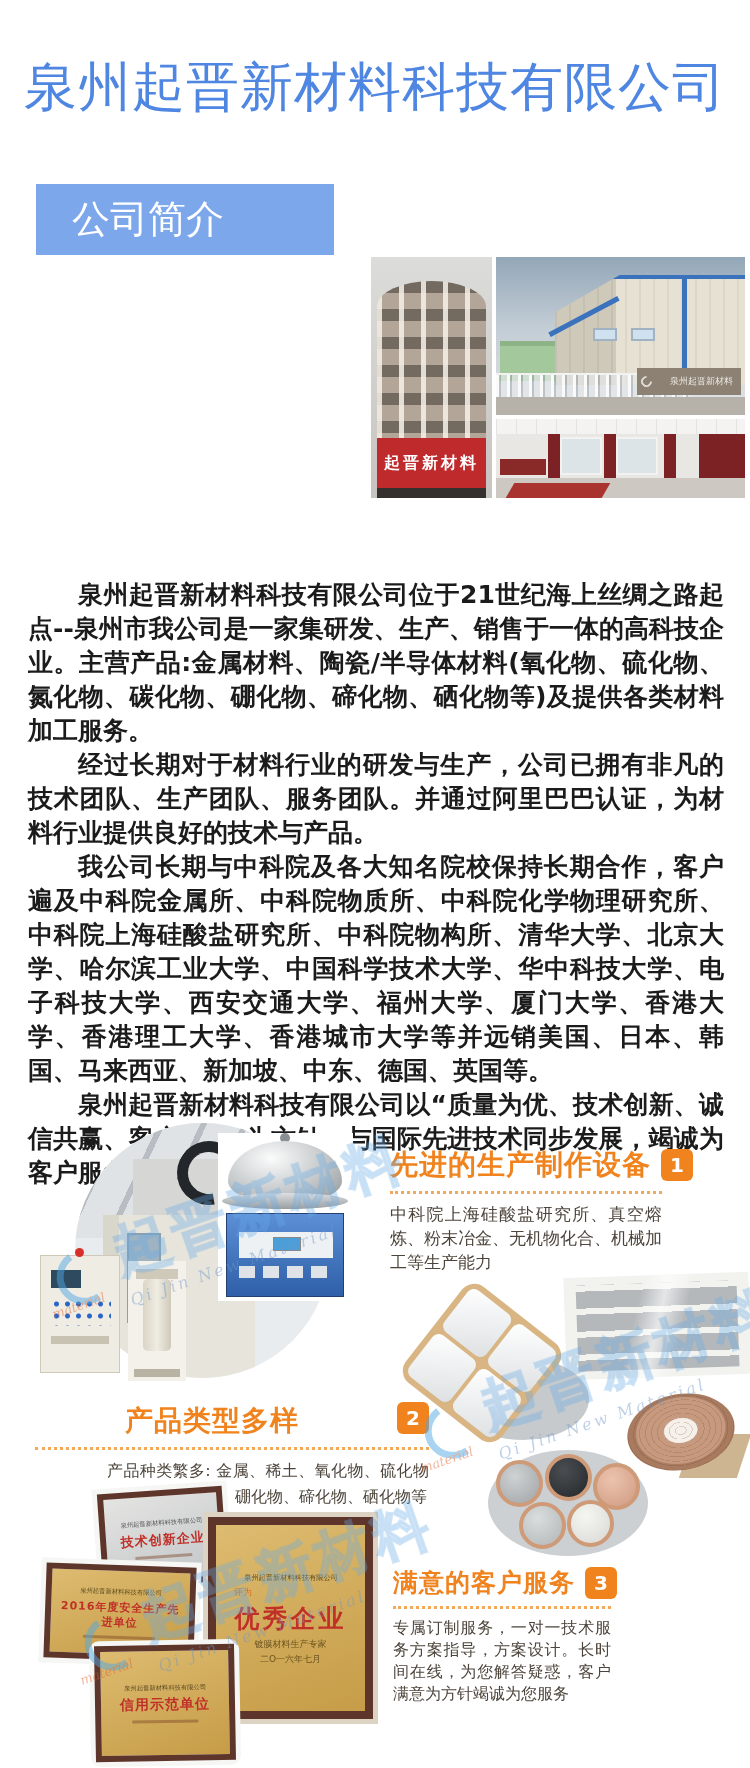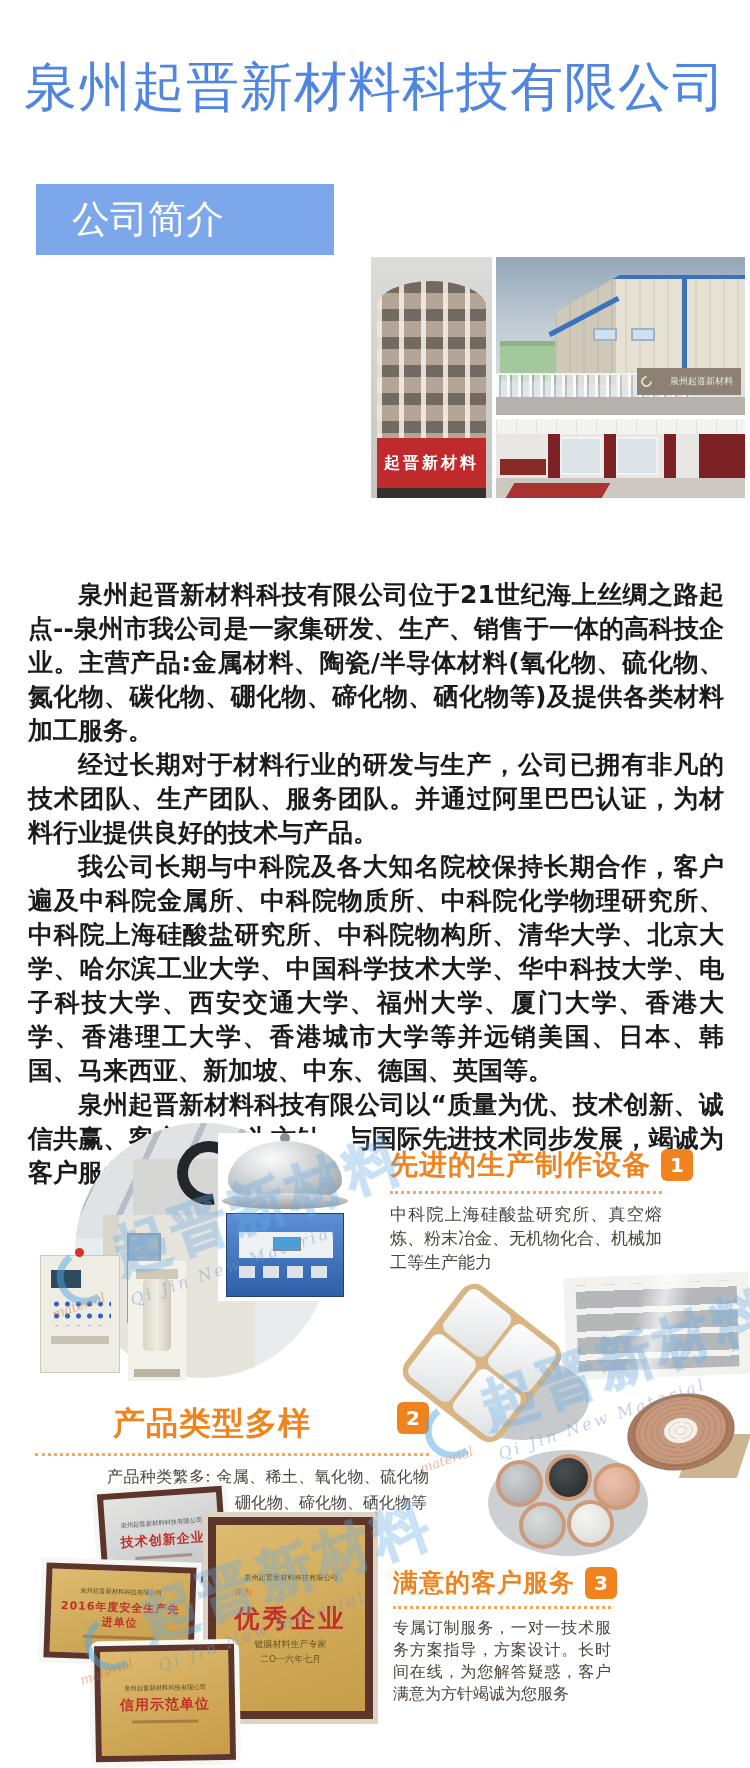--- a/index.html
+++ b/index.html
@@ -106,21 +106,21 @@
   .feat { position:absolute; }
   .f-head { display:flex; align-items:center; gap:10px; }
   .f-title { font-size:28px; font-weight:bold; color:#f0831e; letter-spacing:1px; white-space:nowrap; }
   .f-badge { width:32px; height:32px; background:#f0831e; border-radius:6px; color:#fff;
     font-size:20px; font-weight:bold; display:flex; align-items:center; justify-content:center; flex:0 0 auto; }
   .f-dots { border-top:3px dotted #f3a959; margin:7px 0 8px; }
   .f-desc { font-size:17px; line-height:24px; color:#4d453c; text-align:justify; }
   .feat1 { left:390px; top:1146px; width:272px; }
   .feat2 { left:35px; top:1402px; width:394px; }
   .feat2 .f-head { justify-content:center; position:relative; padding-right:40px; }
-  .feat2 .f-title { font-size:32px; }
+  .feat2 .f-title { font-size:28px; }
   .feat2 .f-badge { position:absolute; right:0; top:0; }
   .feat2 .f-desc { padding-left:72px; font-size:16px; line-height:26px; }
   .feat3 { left:393px; top:1566px; width:218px; }
   .feat3 .f-title { font-size:25px; }
   .feat3 .f-desc { font-size:16px; line-height:22px; }
 
   
   .products { position:absolute; left:400px; top:1265px; width:350px; height:300px; }
   .pr-sheets { position:absolute; left:165px; top:10px; width:185px; height:102px; background:#f2f2ef;
     transform:rotate(-2deg); overflow:hidden; }

